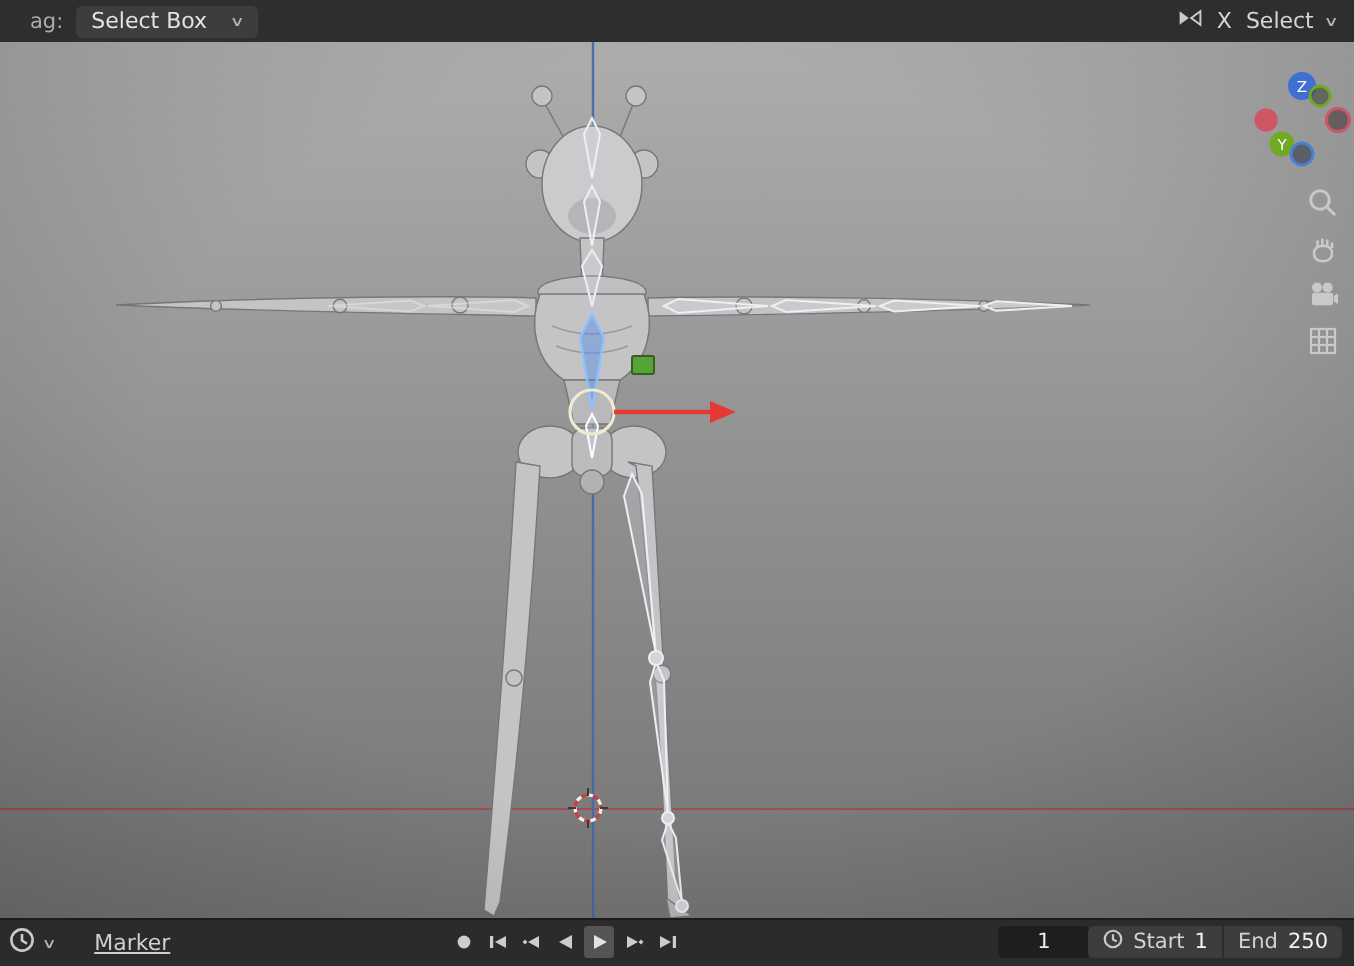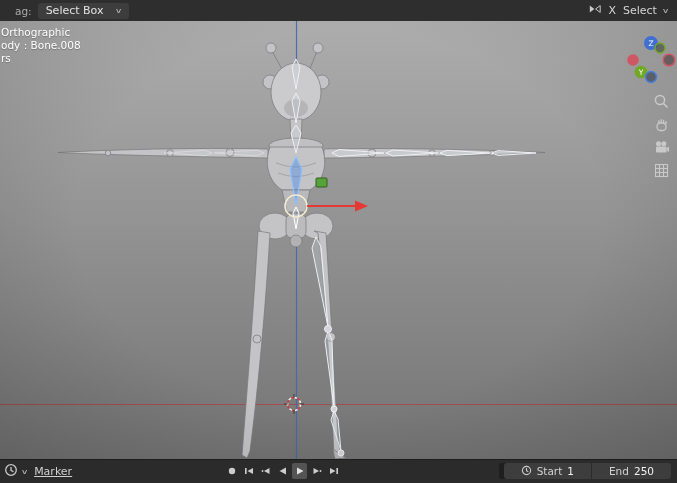--- a/index.html
+++ b/index.html
@@ -32,30 +32,30 @@
   
   .nav-gizmo{position:absolute;top:13px;right:0;width:52px;height:52px;z-index:4;}
   .nav-tools{position:absolute;top:72px;right:7px;display:flex;flex-direction:column;
              gap:6px;z-index:4;}
   .nav-tools svg{display:block;}
 
   
   .timeline{position:absolute;left:0;right:0;bottom:0;height:23px;background:#2b2b2b;
             border-top:1px solid #1c1c1c;}
   .tl-left{position:absolute;left:4px;top:3px;display:flex;align-items:center;gap:4px;}
-  .tl-left .menu-label{color:#cfcfcf;margin-left:3px;text-decoration:underline;}
+  .tl-left .menu-label{color:#cfcfcf;margin-left:16px;text-decoration:underline;}
   .transport{position:absolute;left:224px;top:3px;display:flex;gap:2px;}
   .tbtn{width:15px;height:16px;display:flex;align-items:center;justify-content:center;
         border-radius:2px;}
   .tbtn.pressed{background:#545454;}
   .frame-field{position:absolute;right:132px;top:3px;width:46px;height:16px;
         background:#1e1e1e;border-radius:3px;color:#eaeaea;display:flex;
         align-items:center;justify-content:center;font-size:10.5px;}
   .range{position:absolute;right:6px;top:3px;display:flex;gap:1px;height:16px;}
-  .seg{background:#3d3d3d;display:flex;align-items:center;gap:5px;padding:0 17px;
+  .seg{background:#3d3d3d;display:flex;align-items:center;gap:5px;padding:0 7px;
        font-size:10.5px;color:#d3d3d3;}
   .seg .val{color:#f2f2f2;}
   .seg.start{border-radius:3px 0 0 3px;}
   .seg.end{border-radius:0 3px 3px 0;}
 </style>
 </head>
 <body>
 
 <div class="app">
 
@@ -77,25 +77,20 @@
       <span class="hdr-x">X</span>
       <div class="options">
         <span>Select</span>
         <span class="caret">∨</span>
       </div>
     </div>
   </div>
 
   <div class="viewport">
 
-    <div class="overlay-text">
-      <div>Orthographic</div>
-      <div>ody : Bone.008</div>
-      <div>rs</div>
-    </div>
 
     <svg class="canvas" viewBox="0 0 677 439">
 
       <line x1="0" y1="383.5" x2="677" y2="383.5" stroke="#a64a4a" stroke-width="1.1" opacity="0.9"></line>
       <line x1="296.5" y1="0" x2="296.5" y2="439" stroke="#4468aa" stroke-width="1.2" opacity="0.9"></line>
 
       <g fill="#c4c4c6" stroke="#77777a" stroke-width="0.7">
 
         <path d="M283,50 L272,30" fill="none"></path>
         <circle cx="271" cy="27" r="5"></circle>

